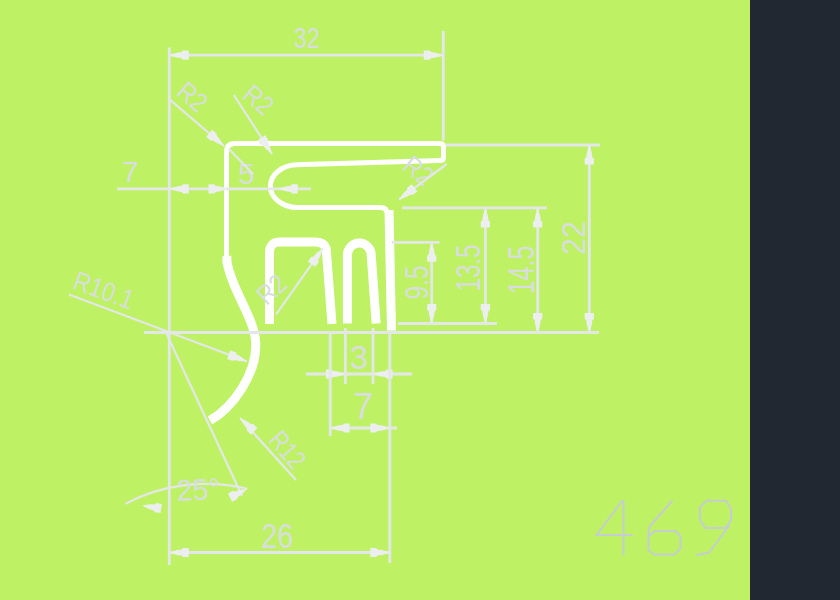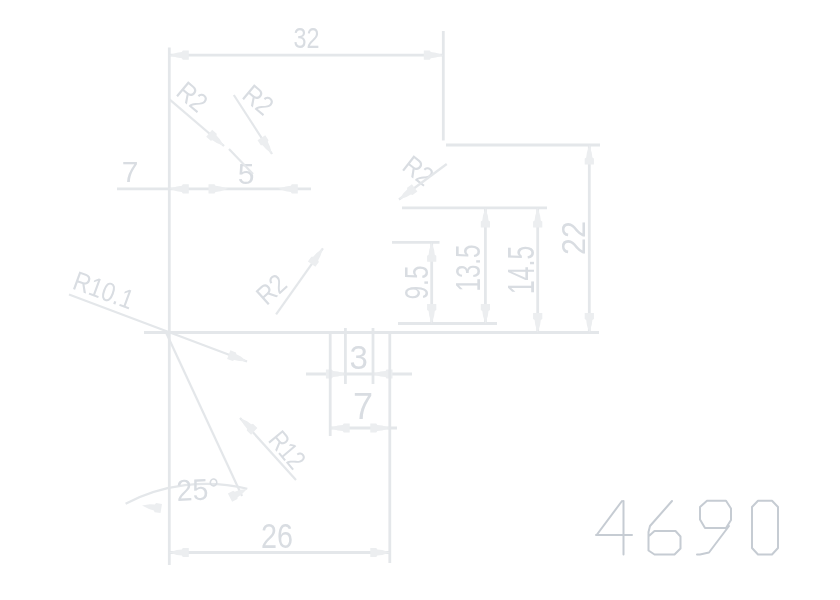--- a/index.html
+++ b/index.html
@@ -1,16 +1,16 @@
 <!DOCTYPE html>
 <html><head>
 <meta charset="utf-8">
 <style>
   html,body{margin:0;padding:0;background:#212831;}
-  #page{width:840px;height:600px;background:#ffffff;position:relative;overflow:hidden;}
+  #page{width:728px;height:600px;background:#bef264;position:relative;overflow:hidden;padding-left:22px;}
   svg{position:absolute;top:0;left:0;}
   text{font-family:"Liberation Sans", sans-serif;fill:#d9dde2;}
 </style>
 </head>
 <body>
 
 <div id="page">
 <svg width="840" height="600" viewBox="0 0 840 600">
   <defs>
     <g id="arr">

